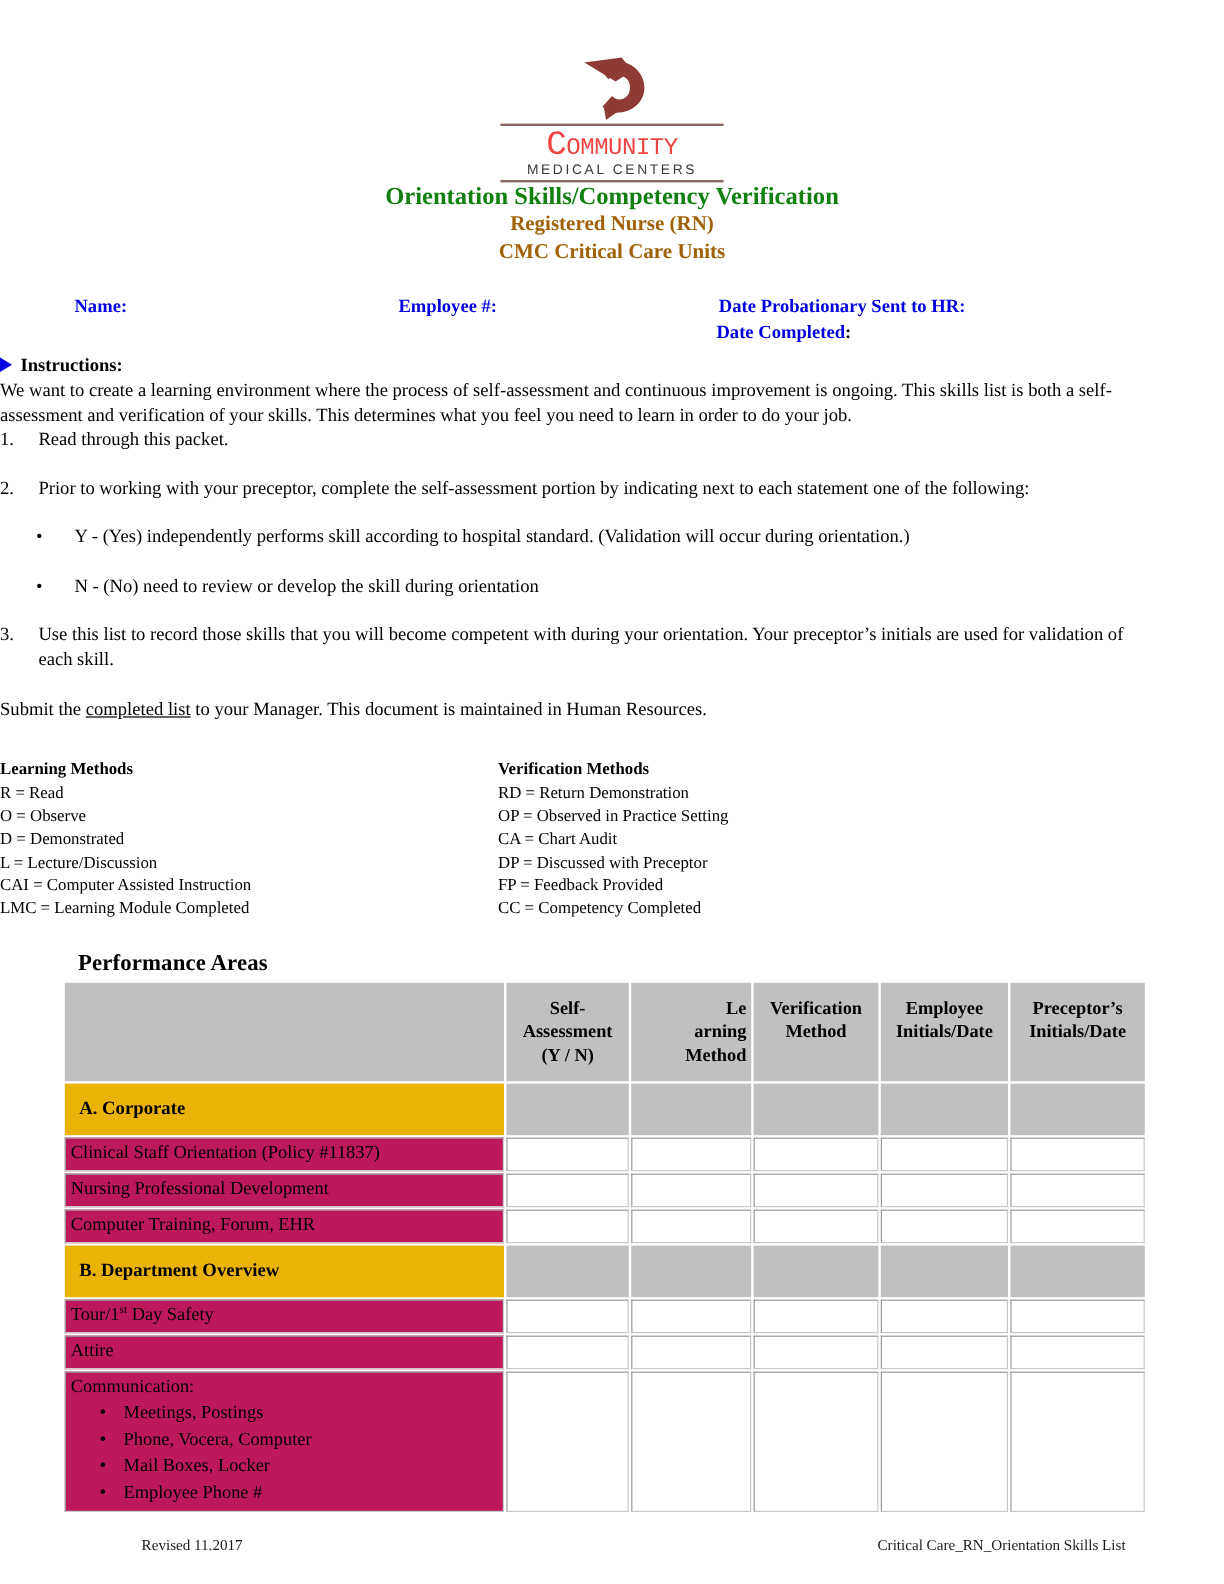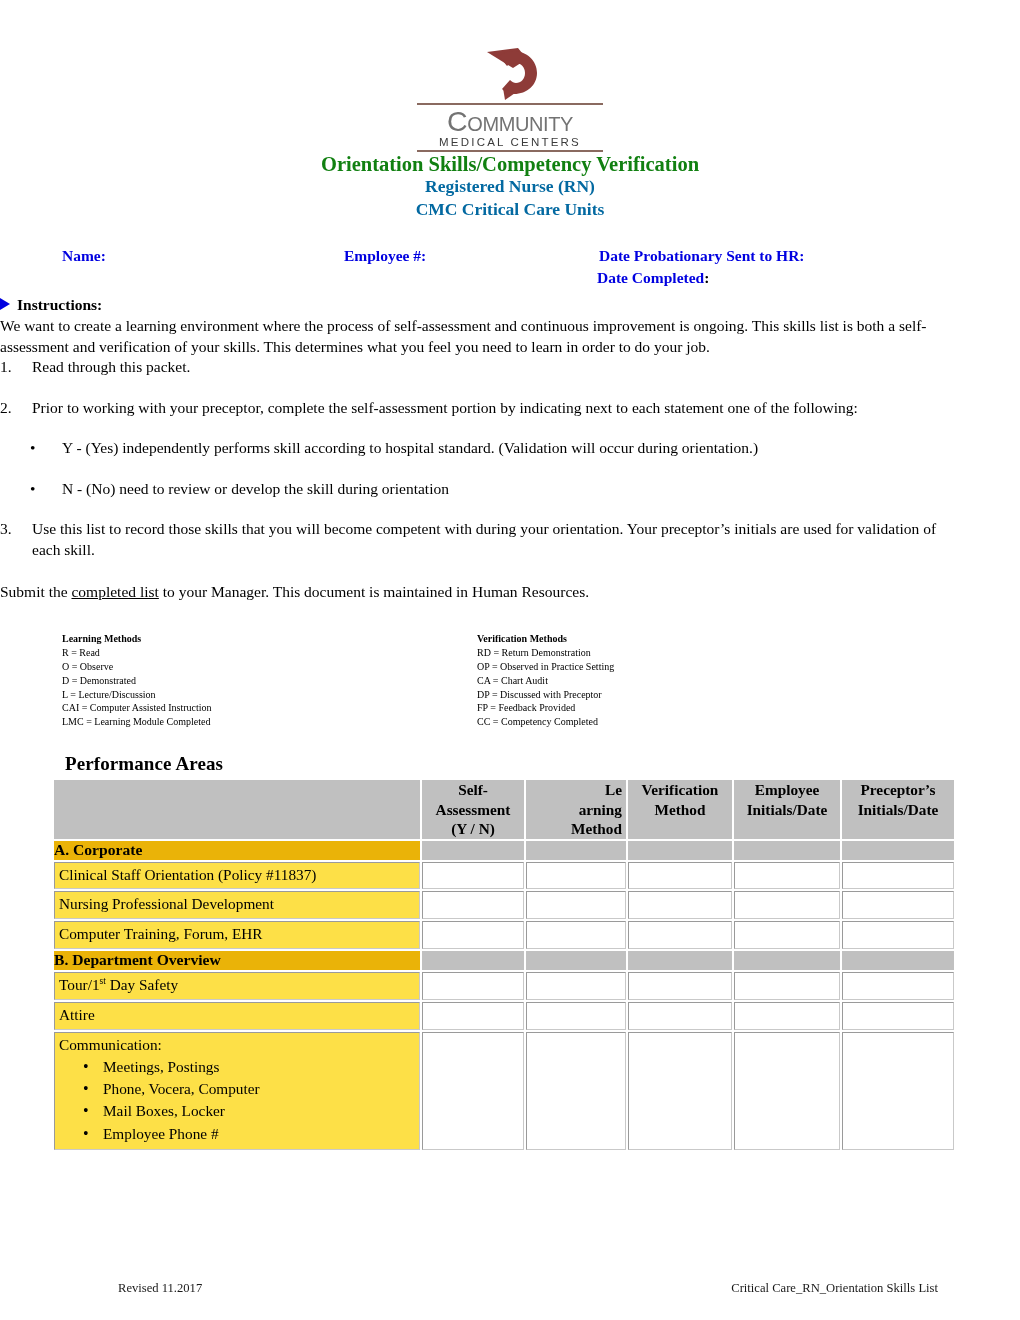--- a/index.html
+++ b/index.html
@@ -41,25 +41,25 @@
     height: 56px;
     display: block;
   }
   .logo-rule {
     width: 186px;
     height: 2px;
     background: #8a6a60;
     margin: 1px 0 0 0;
   }
   .logo-word {
-    font-family: Liberation Sans, sans-serif;
+    font-family: Liberation Mono, monospace;
     font-size: 28.5px;
     letter-spacing: -0.4px;
     font-weight: 400;
-    color: #737373;
+    color: #ef4444;
     line-height: 1.0;
     margin-top: 2px;
     font-variant: small-caps;
     white-space: nowrap;
   }
   .logo-sub {
     font-family: "Liberation Sans", sans-serif;
     font-size: 11.5px;
     letter-spacing: 2.2px;
     color: #3b3b3b;
@@ -79,36 +79,36 @@
     font-size: 20.5px;
     font-weight: bold;
     color: #118011;
     line-height: 1.12;
     margin-top: 1px;
   }
   .doc-sub1, .doc-sub2 {
     text-align: center;
     font-size: 17.5px;
     font-weight: bold;
-    color: #0369a1;
+    color: #a16207;
     line-height: 1.3;
   }
 
   
   .fields {
     position: relative;
     margin-top: 26px;
     padding-left: 62px;
     height: 48px;
     font-size: 15.5px;
     font-weight: bold;
     color: #0000e0;
   }
   .f-name   { position: absolute; left: 62px;  top: 0px; }
-  .f-emp    { position: absolute; left: 344px; top: 0px; }
+  .f-emp    { position: absolute; left: 332px; top: 0px; }
   .f-hr     { position: absolute; left: 599px; top: 0px; }
   .f-done   { position: absolute; left: 597px; top: 22px; }
   .f-done .blk { color: #000000; }
 
   
   .body-text {
     padding-right: 58px;
     font-size: 15.5px;
     line-height: 1.32;
   }
@@ -159,22 +159,21 @@
     left: 0;
     top: 0;
   }
   .submit-line { margin-top: 22px; }
   .u { text-decoration: underline; }
 
   
   .methods {
     position: relative;
     margin-top: 30px;
-    padding-left: 62px;
-    font-size: 10px;
+    font-size: 14px;
     line-height: 1.38;
   }
   .methods-col {
     display: inline-block;
     vertical-align: top;
   }
   .m-left  { width: 415px; }
   .m-right { width: 420px; }
   .m-head  { font-weight: bold; }
 
@@ -191,21 +190,21 @@
   
   .tbl-wrap { padding-left: 52px; }
   table.skills {
     border-collapse: separate;
     border-spacing: 2px;
     width: 894px;
     table-layout: fixed;
     font-size: 15.3px;
   }
   table.skills td {
-    padding: 0;
+    padding: 12px;
     vertical-align: top;
   }
   .col-a { width: 366px; }
   .col-b { width: 102px; }
   .col-c { width: 100px; }
   .col-d { width: 104px; }
   .col-e { width: 106px; }
   .col-f { width: 112px; }
 
   .hdr td {
@@ -222,21 +221,21 @@
   .section-row td {
     background: #eab308;
     font-weight: bold;
     font-size: 15.6px;
     padding: 5px 0 5px 4px;
     line-height: 1.2;
   }
   .section-row td.filler { background: #c0c0c0; }
 
   .data-row td.label {
-    background: #fde047;
+    background: #be185d;
     border: 1px solid #c9c9c9;
     border-top-color: #9a9a9a;
     border-left-color: #9a9a9a;
     padding: 3px 4px 4px 4px;
     line-height: 1.24;
   }
   .data-row td.blank {
     background: #ffffff;
     border: 1px solid #c9c9c9;
     border-top-color: #9a9a9a;

